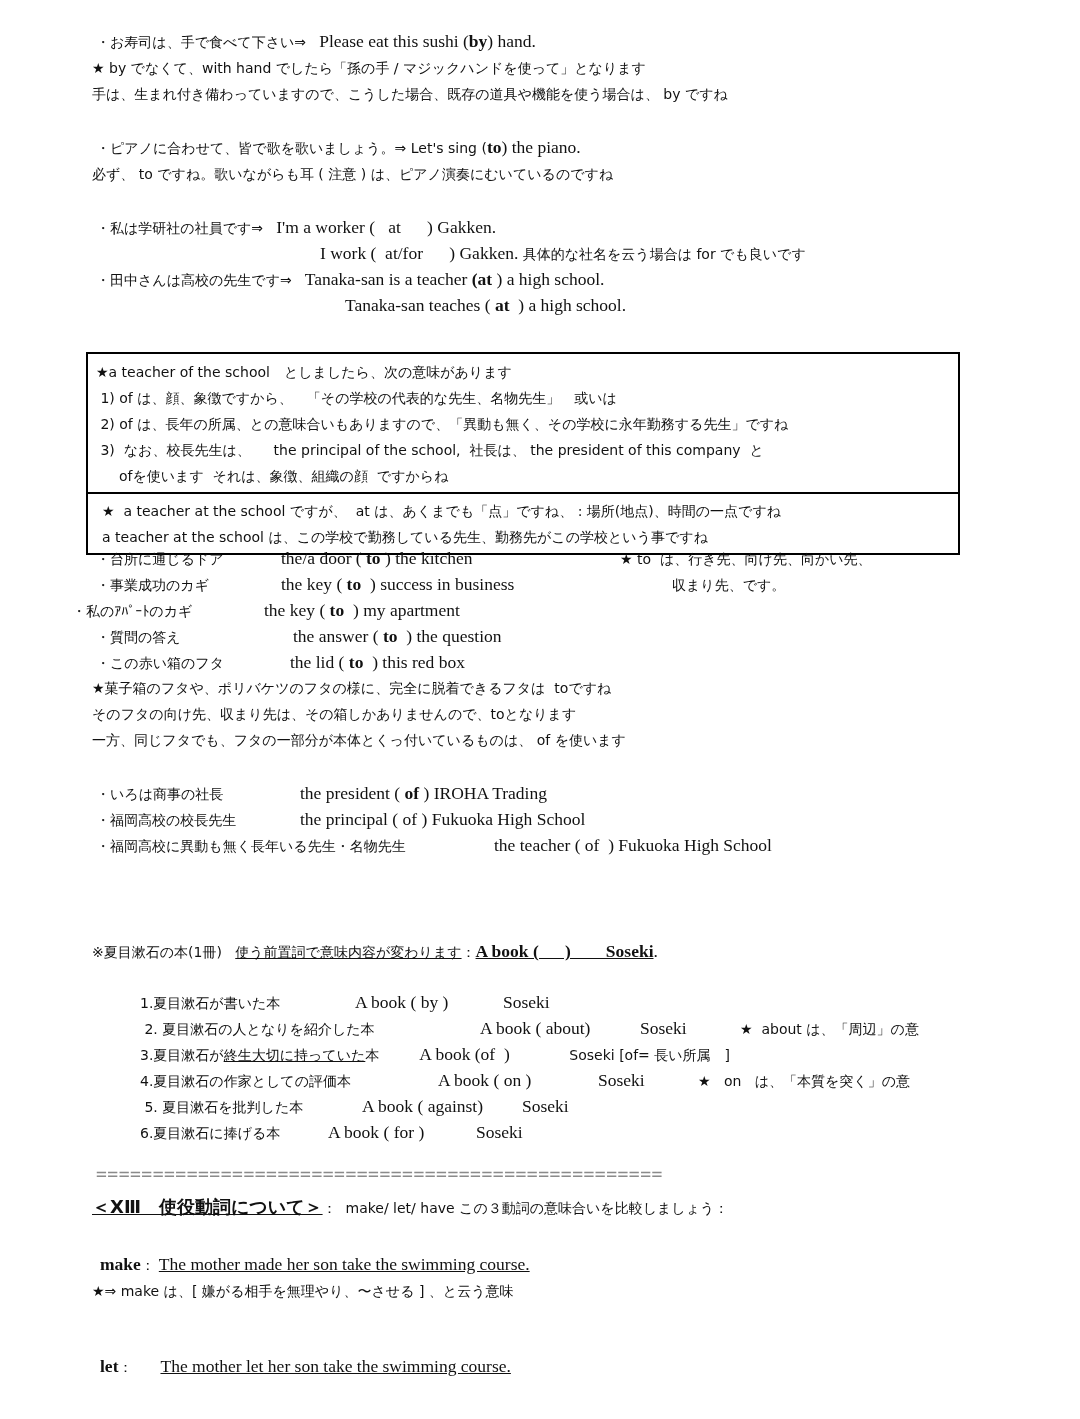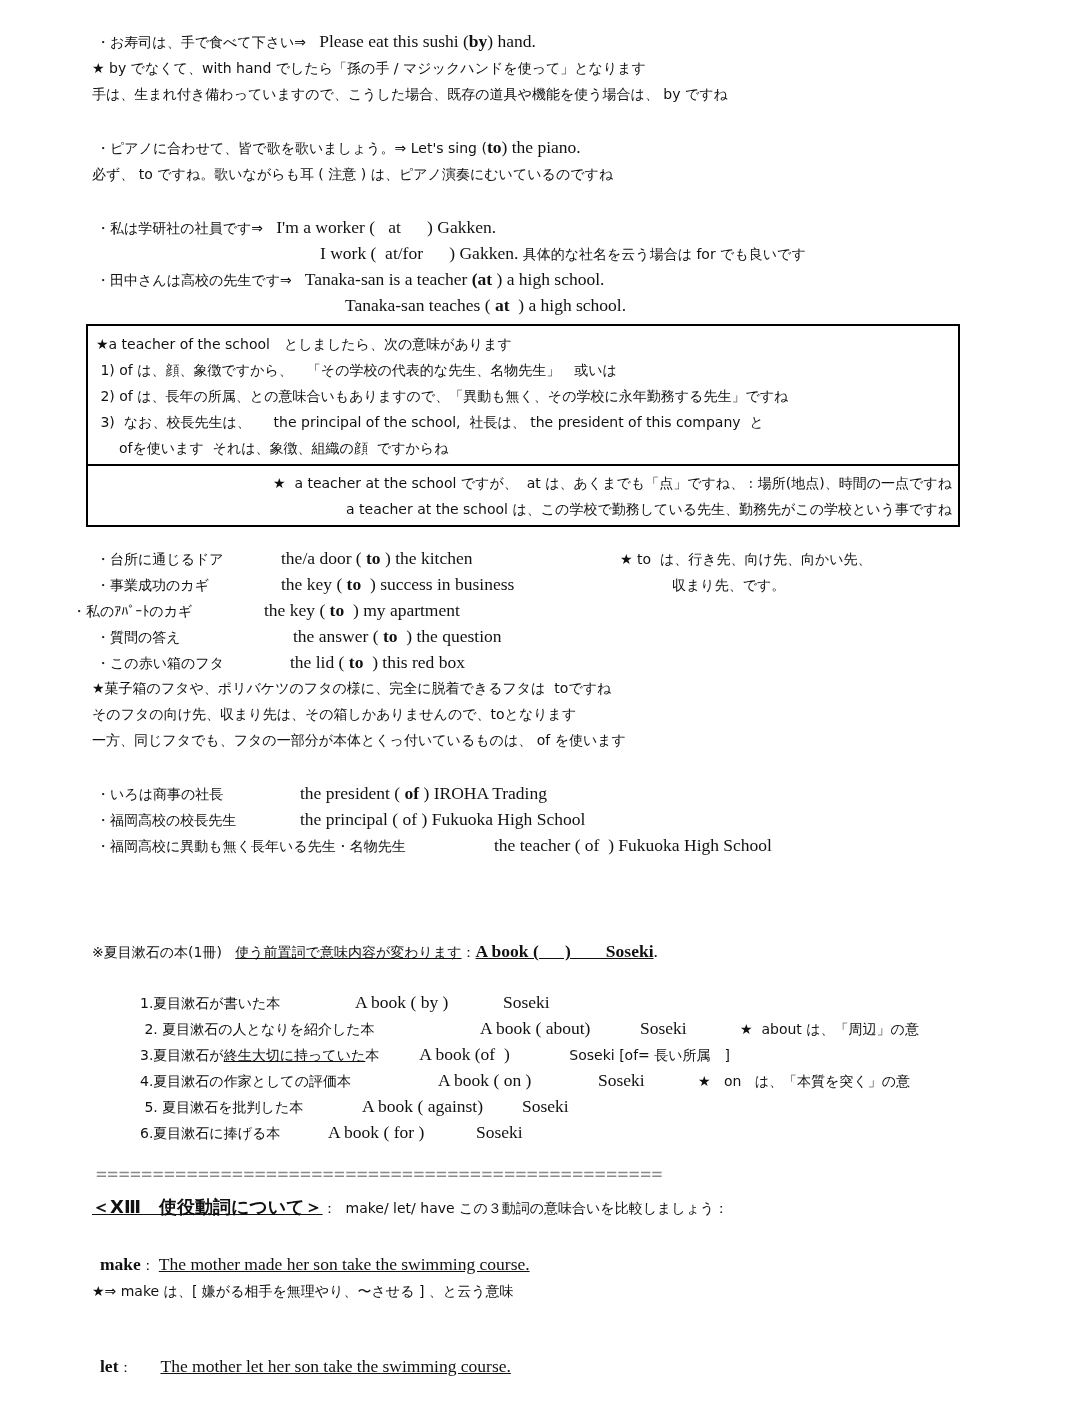--- a/index.html
+++ b/index.html
@@ -59,21 +59,21 @@
     background: #fff;
   }
   .boxpart-top { padding: 4px 6px 4px 8px; }
   .boxdivider {
     border-top: 2px solid #000;
     margin: 0;
     height: 0;
     font-size: 0;
     line-height: 0;
   }
-  .boxpart-bot { padding: 3px 6px 4px 14px; text-align: right; }
+  .boxpart-bot { padding: 3px 6px 4px 14px; }
 
   
   .eqline {
     position: absolute;
     white-space: pre;
     color: #8a8a8a;
     font-family: "DejaVu Sans Mono", "Liberation Mono", monospace;
     font-size: 18px;
     letter-spacing: 0.5px;
     line-height: 20px;
@@ -95,21 +95,21 @@
     <div class="ln" style="margin-left:92px;"><span class="jp">必ず、 to ですね。歌いながらも耳 ( 注意 ) は、ピアノ演奏にむいているのですね</span></div>
   </div>
 
   <div class="block" style="top:214px;">
     <div class="ln" style="margin-left:96px;"><span class="jp">・私は学研社の社員です⇒</span><span class="en">&nbsp;&nbsp;&nbsp;<span>I'm a worker (   at      ) Gakken.</span></span></div>
     <div class="ln" style="margin-left:320px;"><span class="en">I work (  at/for      ) Gakken. </span><span class="jp">具体的な社名を云う場合は for でも良いです</span></div>
     <div class="ln" style="margin-left:96px;"><span class="jp">・田中さんは高校の先生です⇒</span><span class="en">&nbsp;&nbsp;&nbsp;<span>Tanaka-san is a teacher</span> <span class="b">(</span><span class="b">at</span> <span>) a high school.</span></span></div>
     <div class="ln" style="margin-left:345px;"><span class="en"><span>Tanaka-san teaches (</span> <span class="b">at</span>&nbsp; <span>) a high school.</span></span></div>
   </div>
 
-  <div class="boxwrap" style="left:86px; top:324px; width:874px;">
+  <div class="boxwrap" style="left:86px; top:352px; width:874px;">
     <div class="boxpart-top">
       <div class="ln"><span class="jp">★a teacher of the school　としましたら、次の意味があります</span></div>
       <div class="ln"><span class="jp"> 1) of は、顔、象徴ですから、　「その学校の代表的な先生、名物先生」　或いは</span></div>
       <div class="ln"><span class="jp"> 2) of は、長年の所属、との意味合いもありますので、「異動も無く、その学校に永年勤務する先生」ですね</span></div>
       <div class="ln"><span class="jp"> 3)  なお、校長先生は、　  the principal of the school,  社長は、 the president of this company  と</span></div>
       <div class="ln"><span class="jp">　  ofを使います  それは、象徴、組織の顔  ですからね</span></div>
     </div>
     <div class="boxdivider"></div>
     <div class="boxpart-bot">
       <div class="ln"><span class="jp">★  a teacher at the school ですが、  at は、あくまでも「点」ですね、 : 場所(地点)、時間の一点ですね</span></div>

